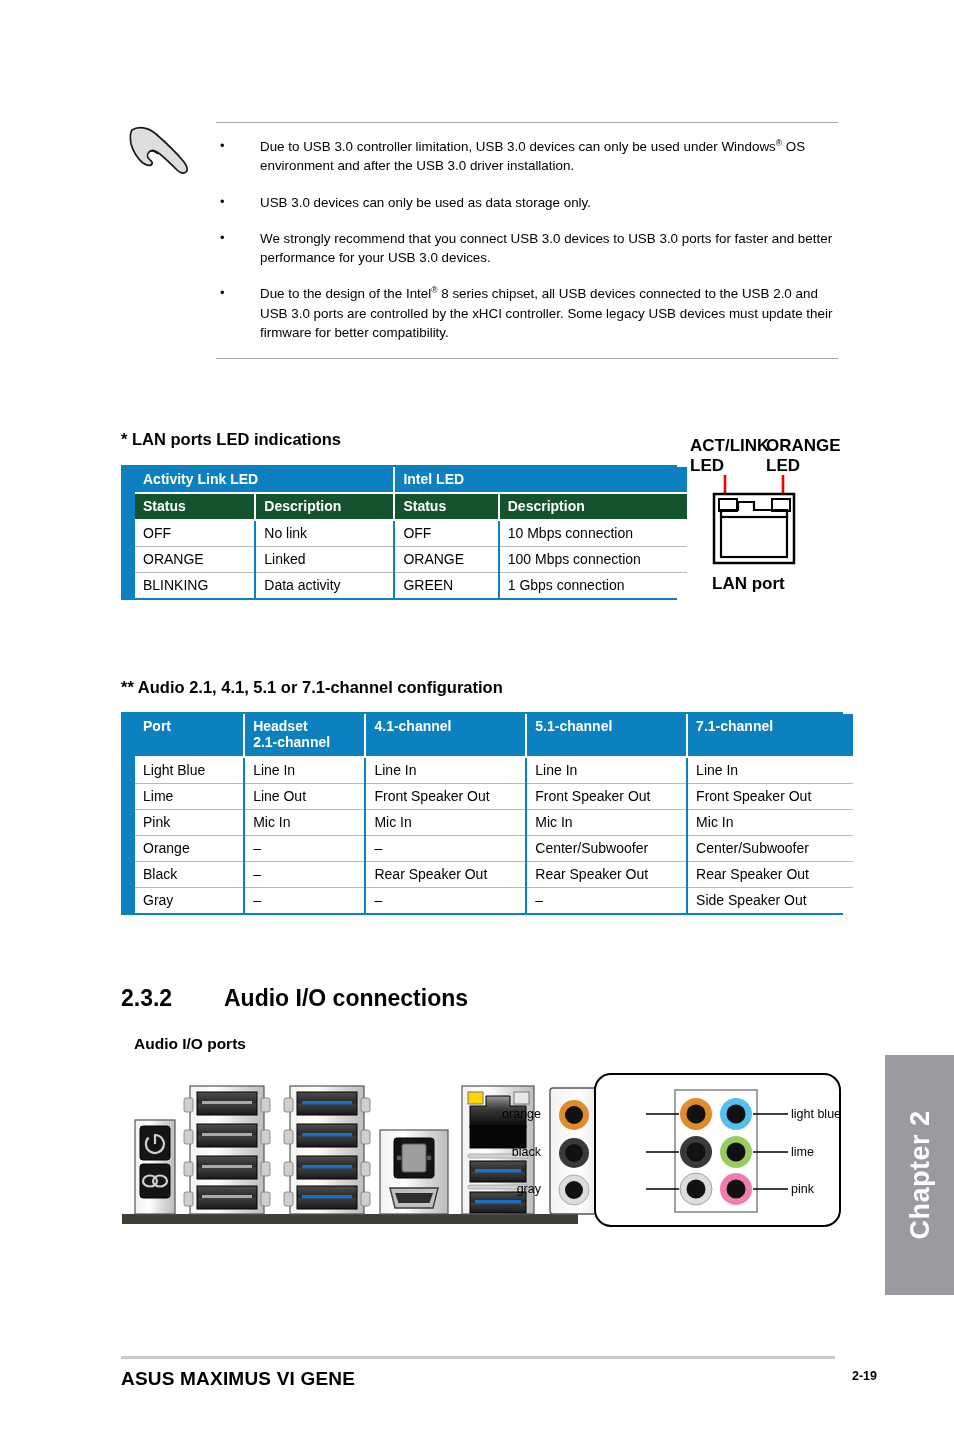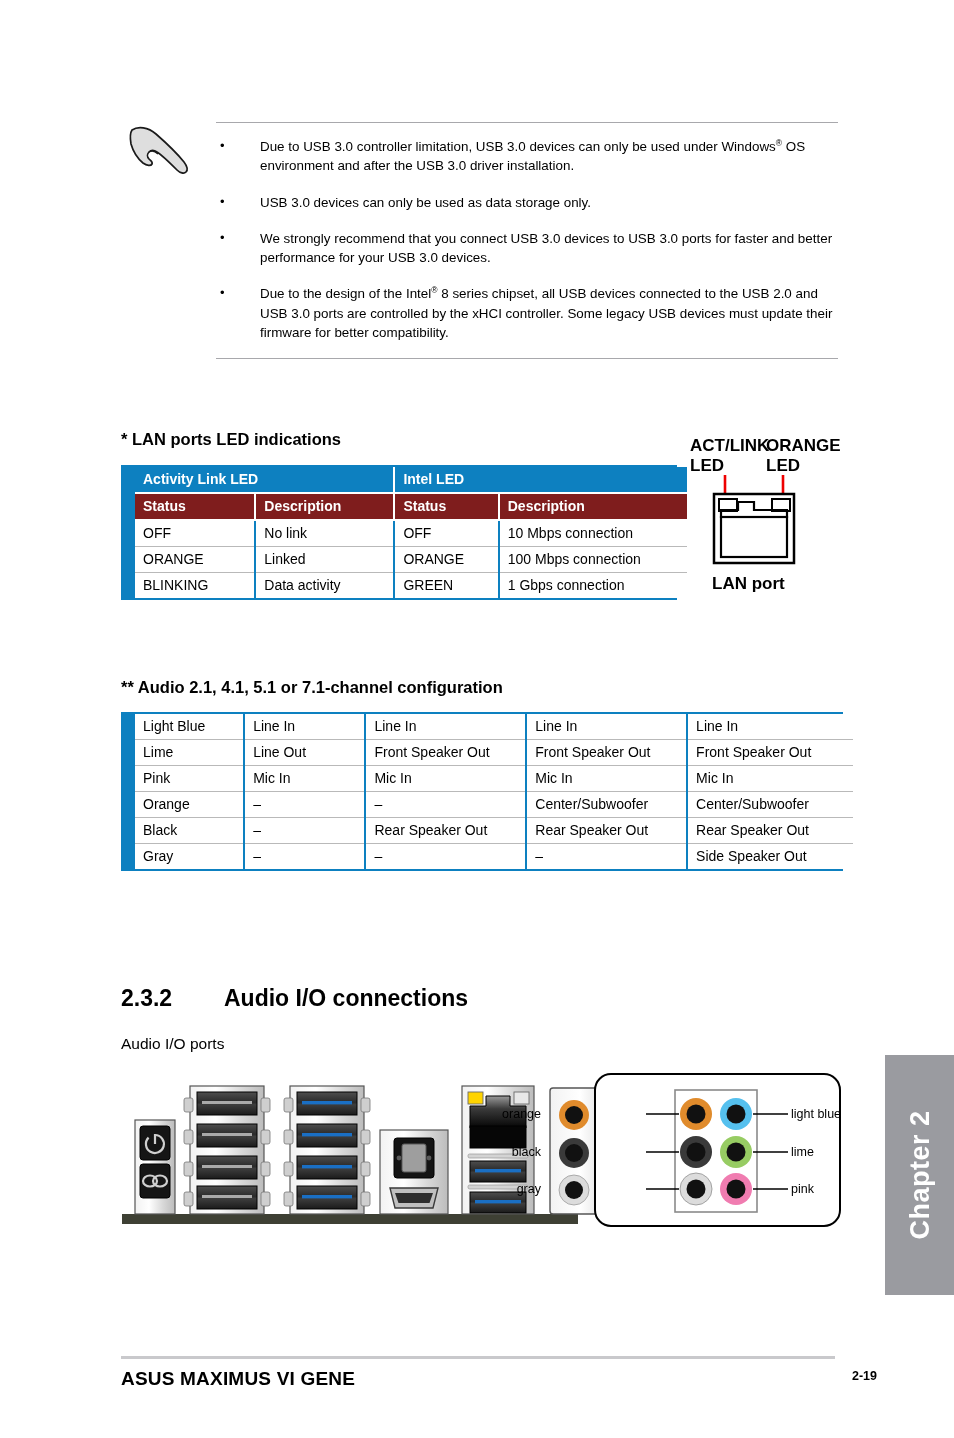--- a/index.html
+++ b/index.html
@@ -36,21 +36,21 @@
     border-right:2px solid #0d80c0;border-bottom:1px solid #b9b9b9;
     background:#fff;
   }
   .asus-table tr:last-child td{border-bottom:none;}
   .asus-table .hdr-dark td{
     background:#0d80c0;color:#ffffff;font-weight:bold;
     border-right:2px solid #ffffff;border-bottom:2px solid #ffffff;
   }
   .asus-table .hdr-dark td:last-child{border-right:none;}
   .asus-table .hdr-light td{
-    background:#7f1d1d;color:#ffffff;font-weight:bold;
+    background:#14532d;color:#ffffff;font-weight:bold;
     border-right:2px solid #ffffff;border-bottom:2px solid #ffffff;
   }
   .asus-table .hdr-light td:last-child{border-right:none;}
   .asus-table td:last-child{border-right:none;}
 
   .tbl-frame{
     position:absolute;border:2px solid #0d80c0;background:#0d80c0;
     padding:0;box-sizing:border-box;
   }
   .tbl-frame > table{width:100%;margin-left:12px;}
@@ -206,20 +206,30 @@
 <div class="tbl-frame" id="audio-table">
   <table class="asus-table" style="position:static;width:100%;">
     <colgroup>
       <col style="width:15.2%">
         <col style="width:16.9%">
         <col style="width:22.4%">
         <col style="width:22.4%">
         <col style="width:23.1%">
     </colgroup>
     <tbody>
+      <tr class="hdr-dark">
+        <td style="padding-bottom:22px;">Port</td>
+        <td style="padding-bottom:5px;">
+          <span>Headset</span><br>
+          <span>2.1-channel</span>
+        </td>
+        <td>4.1-channel</td>
+        <td>5.1-channel</td>
+        <td>7.1-channel</td>
+      </tr>
 
       <tr>
         <td>Light Blue</td>
         <td>Line In</td>
         <td>Line In</td>
         <td>Line In</td>
         <td>Line In</td>
       </tr>
       <tr>
         <td>Lime</td>
@@ -255,21 +265,21 @@
         <td>–</td>
         <td>–</td>
         <td>Side Speaker Out</td>
       </tr>
     </tbody>
   </table>
 </div>
 
 <div style="position:absolute;left:121px;top:985px;font-size:23px;font-weight:bold;">2.3.2</div>
 <div style="position:absolute;left:224px;top:985px;font-size:23px;font-weight:bold;text-align:center;">Audio I/O connections</div>
-<div style="position:absolute;left:121px;top:1035px;font-size:15.5px;font-weight:normal;">Audio I/O ports</div>
+<div style="position:absolute;left:134px;top:1035px;font-size:15.5px;font-weight:bold;">Audio I/O ports</div>
 
 <div class="iopanel">
 <svg width="730" height="165" viewBox="0 0 730 165">
   <defs>
     <linearGradient id="metalV" x1="0" y1="0" x2="1" y2="0">
       <stop offset="0%" stop-color="#f2f2f2"></stop>
           <stop offset="35%" stop-color="#ffffff"></stop>
       <stop offset="70%" stop-color="#d8d8d8"></stop>
           <stop offset="100%" stop-color="#bcbcbc"></stop>
     </linearGradient>

